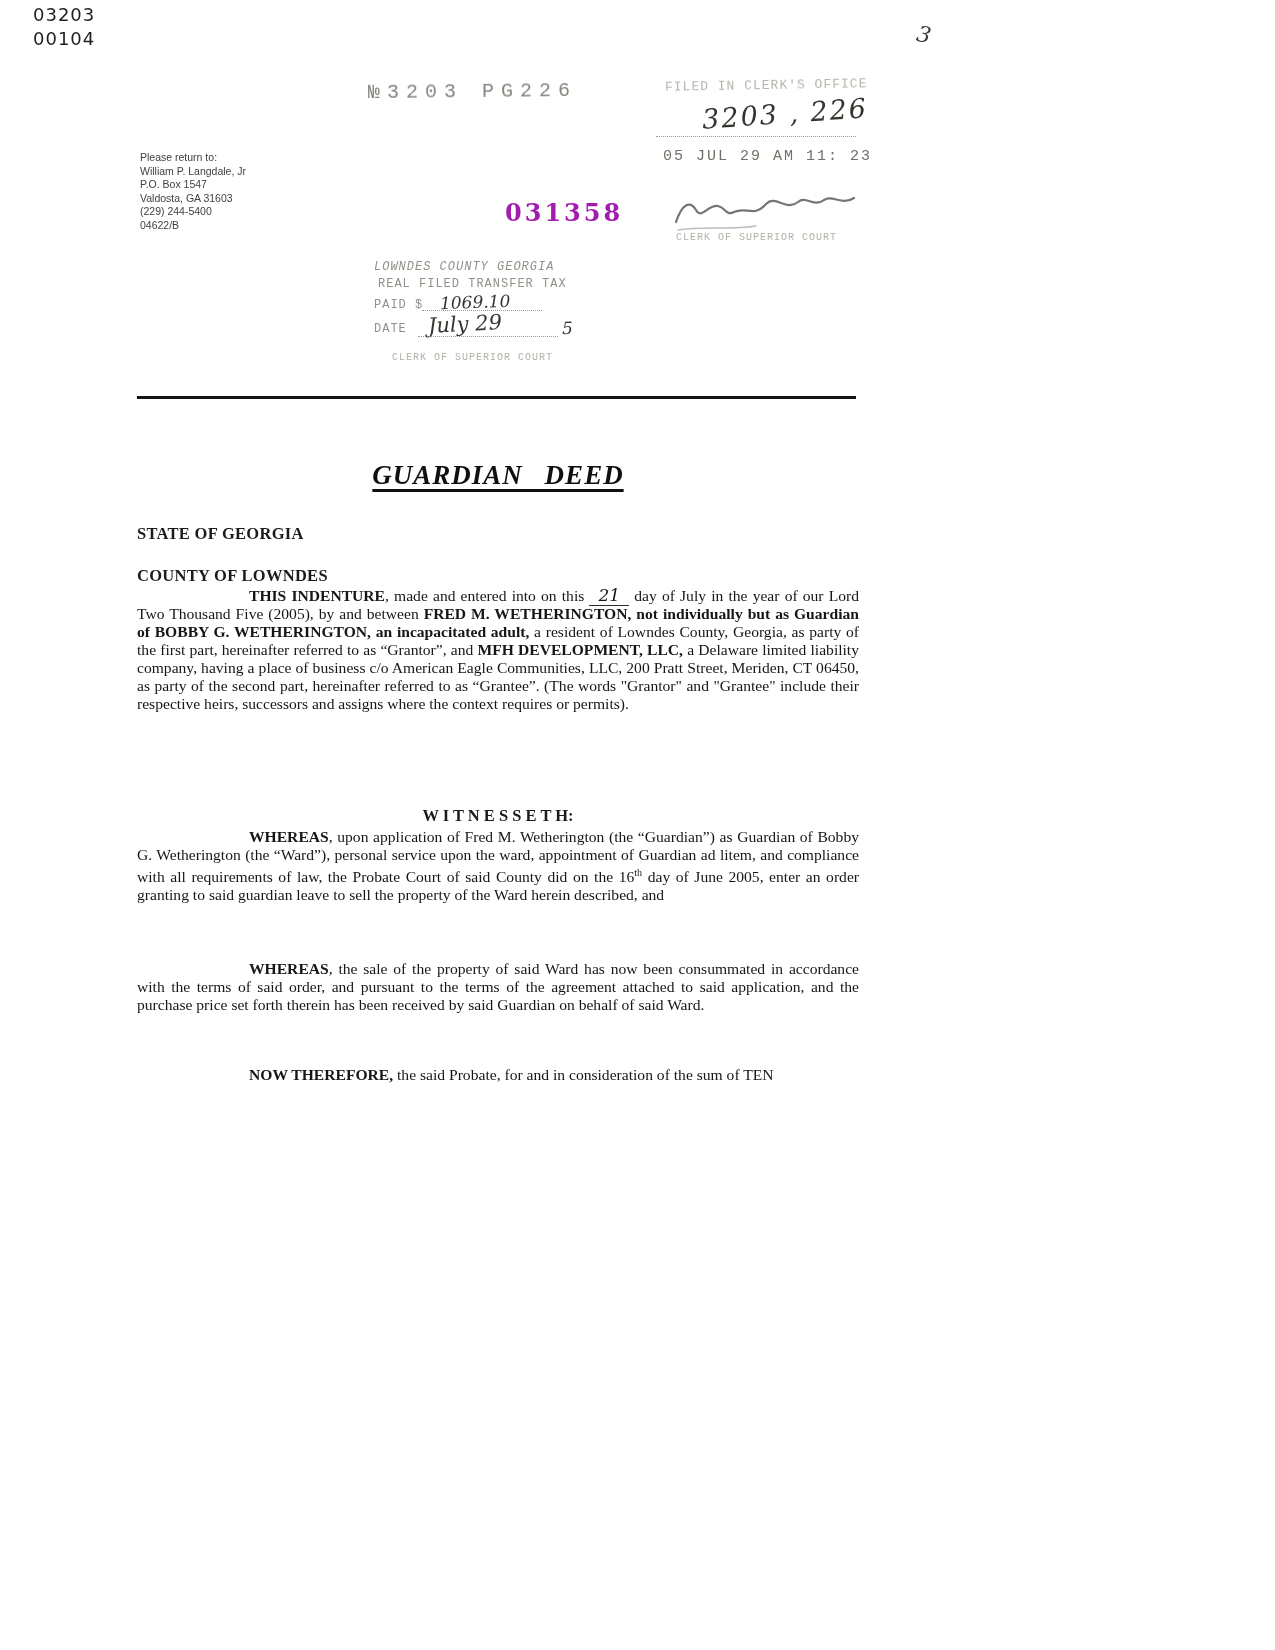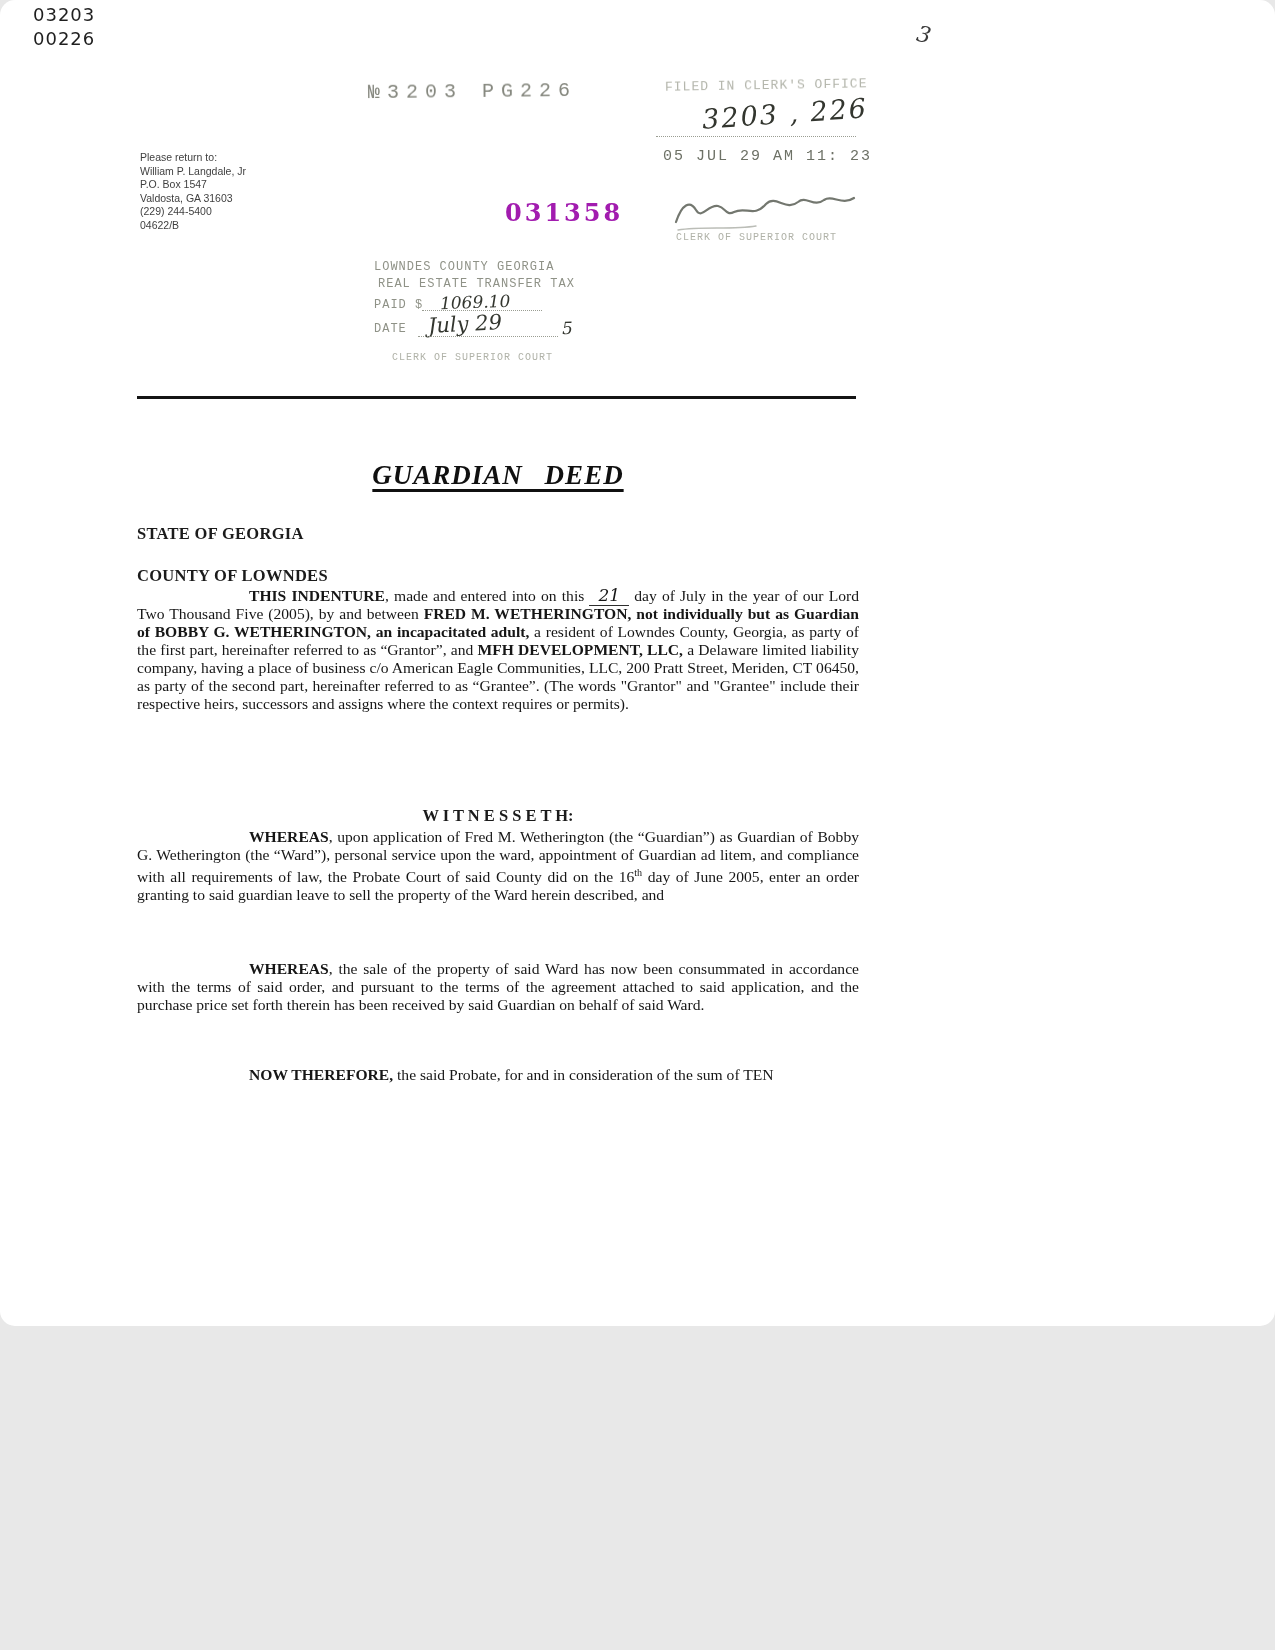--- a/index.html
+++ b/index.html
@@ -1,19 +1,19 @@
 <!DOCTYPE html>
 <html><head>
 <meta charset="utf-8">
 <style>
   html,body{margin:0;padding:0;background:#e8e8e8;}
   .page{
-    position:relative;width:1275px;height:1326px;background:#ffffff;
+    position:relative;width:1275px;height:1650px;background:#ffffff;
     margin:0 auto;overflow:hidden;
-    font-family:"Liberation Serif", serif;color:#1b1b1b;border-radius:15px;
+    font-family:"Liberation Serif", serif;color:#1b1b1b;
   }
   .abs{position:absolute;}
   .corner{font-family:"DejaVu Sans", sans-serif;font-size:18px;color:#1f1f1f;letter-spacing:1px;}
   .mono{font-family:"Liberation Mono", monospace;}
   .stamp-gray{color:#86887f;filter:blur(0.3px);}
   .stamp-faint{color:#b3b5ab;filter:blur(0.5px);}
   .hand{font-family:"DejaVu Serif", serif;font-style:italic;color:#33362f;}
   .preline{white-space:pre-line;}
   .bookpage-stamp{font-size:20px;letter-spacing:7px;transform:rotate(-0.6deg);}
   .datestamp{font-size:15px;letter-spacing:2px;color:#6d7166;filter:blur(0.3px);}
@@ -41,21 +41,21 @@
   .hand-date{font-size:21px;transform:rotate(-3deg);}
   .clerk-faint{font-family:"Liberation Mono", monospace;font-size:10px;color:#b0b2a8;filter:blur(0.5px);letter-spacing:1px;}
   .mark3{font-family:"DejaVu Serif", serif;font-style:italic;font-size:22px;color:#3b3b3b;transform:rotate(12deg);}
 </style>
 </head>
 <body>
 
 <div class="page">
 
   <div class="abs corner" style="left:33px;top:4px;">03203</div>
-  <div class="abs corner" style="left:33px;top:28px;">00226</div>
+  <div class="abs corner" style="left:33px;top:28px;">00104</div>
 
   <div class="abs mono stamp-gray bookpage-stamp" style="left:368px;top:80px;">№3203 PG226</div>
 
   <div class="abs mark3" style="left:917px;top:22px;">3</div>
 
   <div class="abs mono stamp-faint" style="left:665px;top:78px;font-size:13px;transform:rotate(-1deg);letter-spacing:1px;">FILED IN CLERK'S OFFICE</div>
   <div class="abs hand hand-big" style="left:702px;top:98px;">3203 , 226</div>
   <div class="abs dotline" style="left:656px;top:120px;width:200px;height:16px;"></div>
   <div class="abs mono datestamp" style="left:663px;top:148px;">05 JUL 29  AM 11: 23</div>
 
@@ -67,22 +67,22 @@
 
   <div class="abs address preline" style="left:140px;top:151px;">Please return to:
 William P. Langdale, Jr
 P.O. Box 1547
 Valdosta, GA  31603
 (229) 244-5400
 04622/B</div>
 
   <div class="abs docnum" style="left:505px;top:198px;">031358</div>
 
-  <div class="abs tt-line" style="left:374px;top:260px;">LOWNDES COUNTY GEORGIA</div>
-  <div class="abs tt-line" style="left:378px;top:277px;">REAL ESTATE TRANSFER TAX</div>
+  <div class="abs tt-line" style="left:374px;top:260px;font-style:italic;">LOWNDES COUNTY GEORGIA</div>
+  <div class="abs tt-line" style="left:378px;top:277px;">REAL FILED TRANSFER TAX</div>
   <div class="abs tt-line" style="left:374px;top:298px;">PAID $</div>
   <div class="abs hand hand-mid" style="left:440px;top:292px;">1069.10</div>
   <div class="abs dotline" style="left:422px;top:296px;width:120px;height:14px;"></div>
   <div class="abs tt-line" style="left:374px;top:322px;">DATE</div>
   <div class="abs hand hand-date" style="left:428px;top:312px;">July 29</div>
   <div class="abs dotline" style="left:418px;top:322px;width:140px;height:14px;"></div>
   <div class="abs hand hand-mid" style="left:562px;top:318px;">5</div>
   <div class="abs clerk-faint" style="left:392px;top:352px;">CLERK OF SUPERIOR COURT</div>
 
   <div class="abs rule" style="left:137px;top:396px;width:719px;height:3px;"></div>

